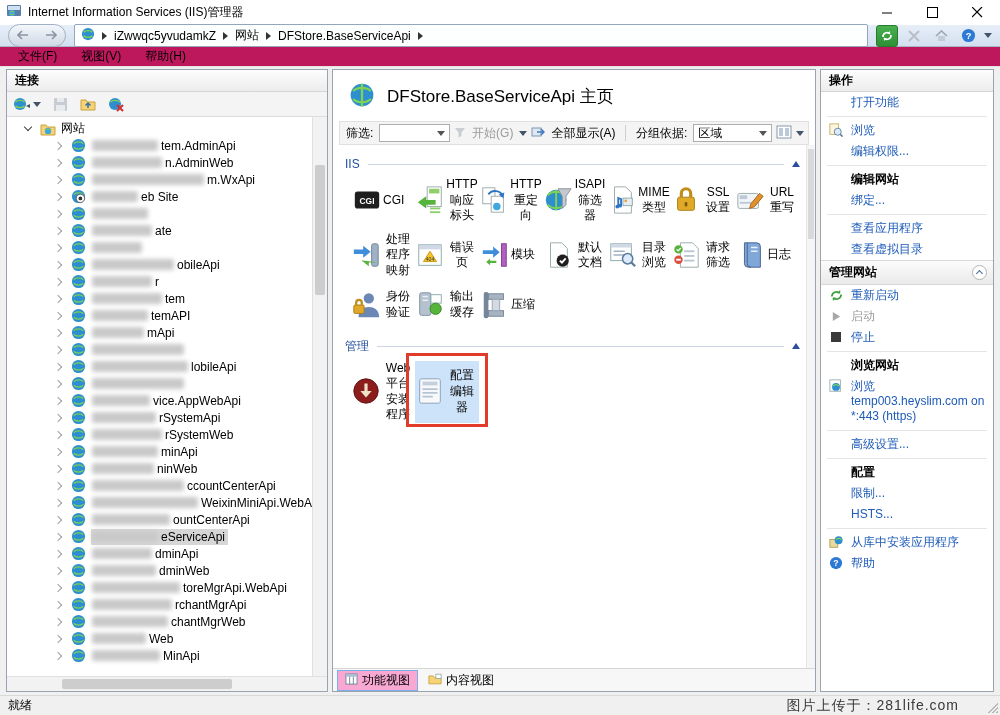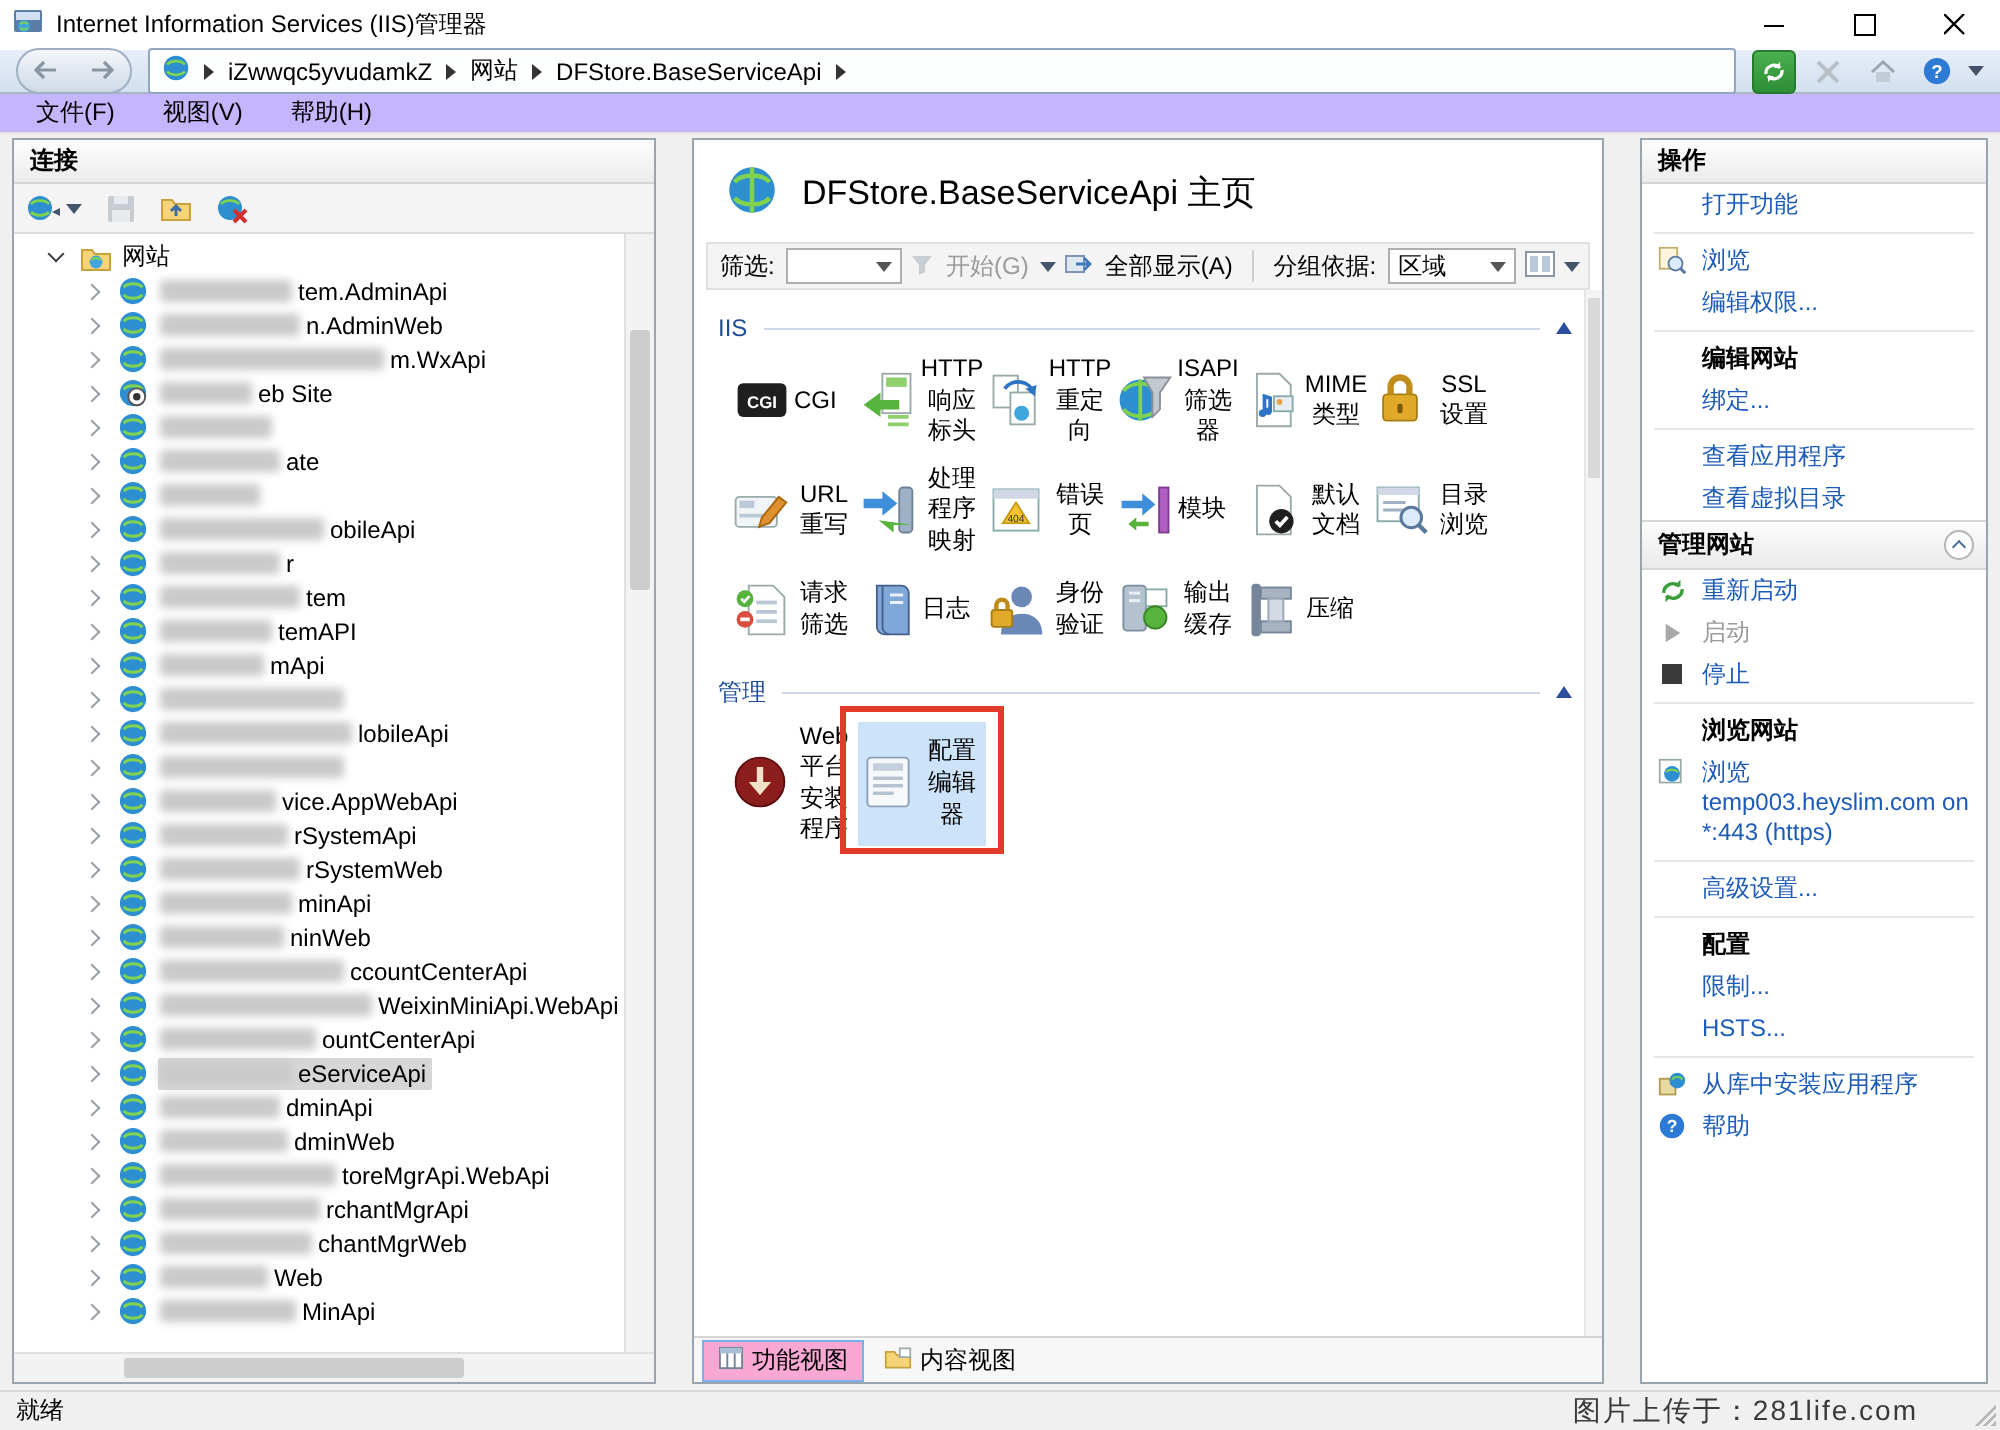--- a/index.html
+++ b/index.html
@@ -18,36 +18,36 @@
   .navpill{width:58px;height:23px;border-radius:12px;background:linear-gradient(#f4f7fb,#cfd9e6);border:1px solid #9fb0c4;display:flex;align-items:center;justify-content:space-around;margin-right:8px}
   .crumbbox{flex:1;height:23px;background:#fdfefe;border:1px solid #92a6c0;border-radius:2px;display:flex;align-items:center;padding:0 6px;overflow:hidden}
   .bseg{padding:0 4px;white-space:nowrap;cursor:default}
   .bsep{width:0;height:0;border-top:4px solid transparent;border-bottom:4px solid transparent;border-left:5px solid #333;margin:0 3px}
   .abtns{display:flex;align-items:center;gap:5px;margin-left:8px}
   .abtn{width:22px;height:22px;display:flex;align-items:center;justify-content:center;border-radius:3px}
   .abtn.green{background:linear-gradient(#49b04f,#2e8f36);border:1px solid #267a2d}
   .caret{width:0;height:0;border-left:4px solid transparent;border-right:4px solid transparent;border-top:5px solid #44546a}
 
   
-  .menubar{height:20px;background:#c4b5fd;display:flex;align-items:center;padding-left:8px;gap:4px;flex:0 0 auto;border-bottom:1px solid #e3e3e3}
+  .menubar{height:20px;background:#be185d;display:flex;align-items:center;padding-left:8px;gap:4px;flex:0 0 auto;border-bottom:1px solid #e3e3e3}
   .mitem{padding:2px 10px;cursor:default}
 
   
-  .main{flex:1;display:flex;background:#f0f0f0;padding:2px 6px 3px 6px;gap:18px;min-height:0}
+  .main{flex:1;display:flex;background:#f0f0f0;padding:2px 6px 3px 6px;gap:4px;min-height:0}
 
   .panel{background:#fff;border:1px solid #9aa4ae;display:flex;flex-direction:column;min-height:0}
   .phead{height:22px;background:linear-gradient(#fdfdfd,#ececec);border-bottom:1px solid #d5d5d5;display:flex;align-items:center;padding:0 8px;font-weight:bold;flex:0 0 auto}
 
   
   .lpanel{width:322px;flex:0 0 auto}
   .ltoolbar{height:25px;background:#f4f4f4;border-bottom:1px solid #dcdcdc;display:flex;align-items:center;padding:0 4px;gap:8px;flex:0 0 auto}
   .tbtn{display:flex;align-items:center;gap:2px;padding:2px;cursor:pointer}
   .treewrap{flex:1;display:flex;min-height:0}
   .tree{flex:1;overflow:hidden;padding-top:3px}
-  .trow{display:flex;align-items:center;height:17px;padding-left:36px;white-space:nowrap;cursor:pointer}
+  .trow{display:flex;align-items:center;height:17px;padding-left:48px;white-space:nowrap;cursor:pointer}
   .trow.root{padding-left:18px}
   .chev{width:6px;height:6px;border-right:1.4px solid #9aa0a8;border-bottom:1.4px solid #9aa0a8;transform:rotate(-45deg);margin-right:9px;flex:0 0 auto}
   .trow.root .chev{transform:rotate(45deg);border-color:#3c4248;margin-top:-3px}
   .ticn{width:16px;height:16px;margin-right:5px;flex:0 0 auto;display:flex;align-items:center;justify-content:center}
   .tsel{display:flex;align-items:center;padding:1px 3px 1px 1px;border-radius:1px}
   .tsel.on{background:#d6d6d6}
   .blurblock{display:inline-block;height:11px;background:#c9c9c9;filter:blur(2px);border-radius:2px;margin-right:3px}
   .vsb{width:15px;background:#f2f2f2;border-left:1px solid #e0e0e0;position:relative;flex:0 0 auto}
   .vsb .thumb{position:absolute;left:2px;right:2px;top:48px;height:130px;background:#cdcdcd;border-radius:2px}
   .hsb{height:15px;background:#f2f2f2;border-top:1px solid #e0e0e0;position:relative;flex:0 0 auto}

